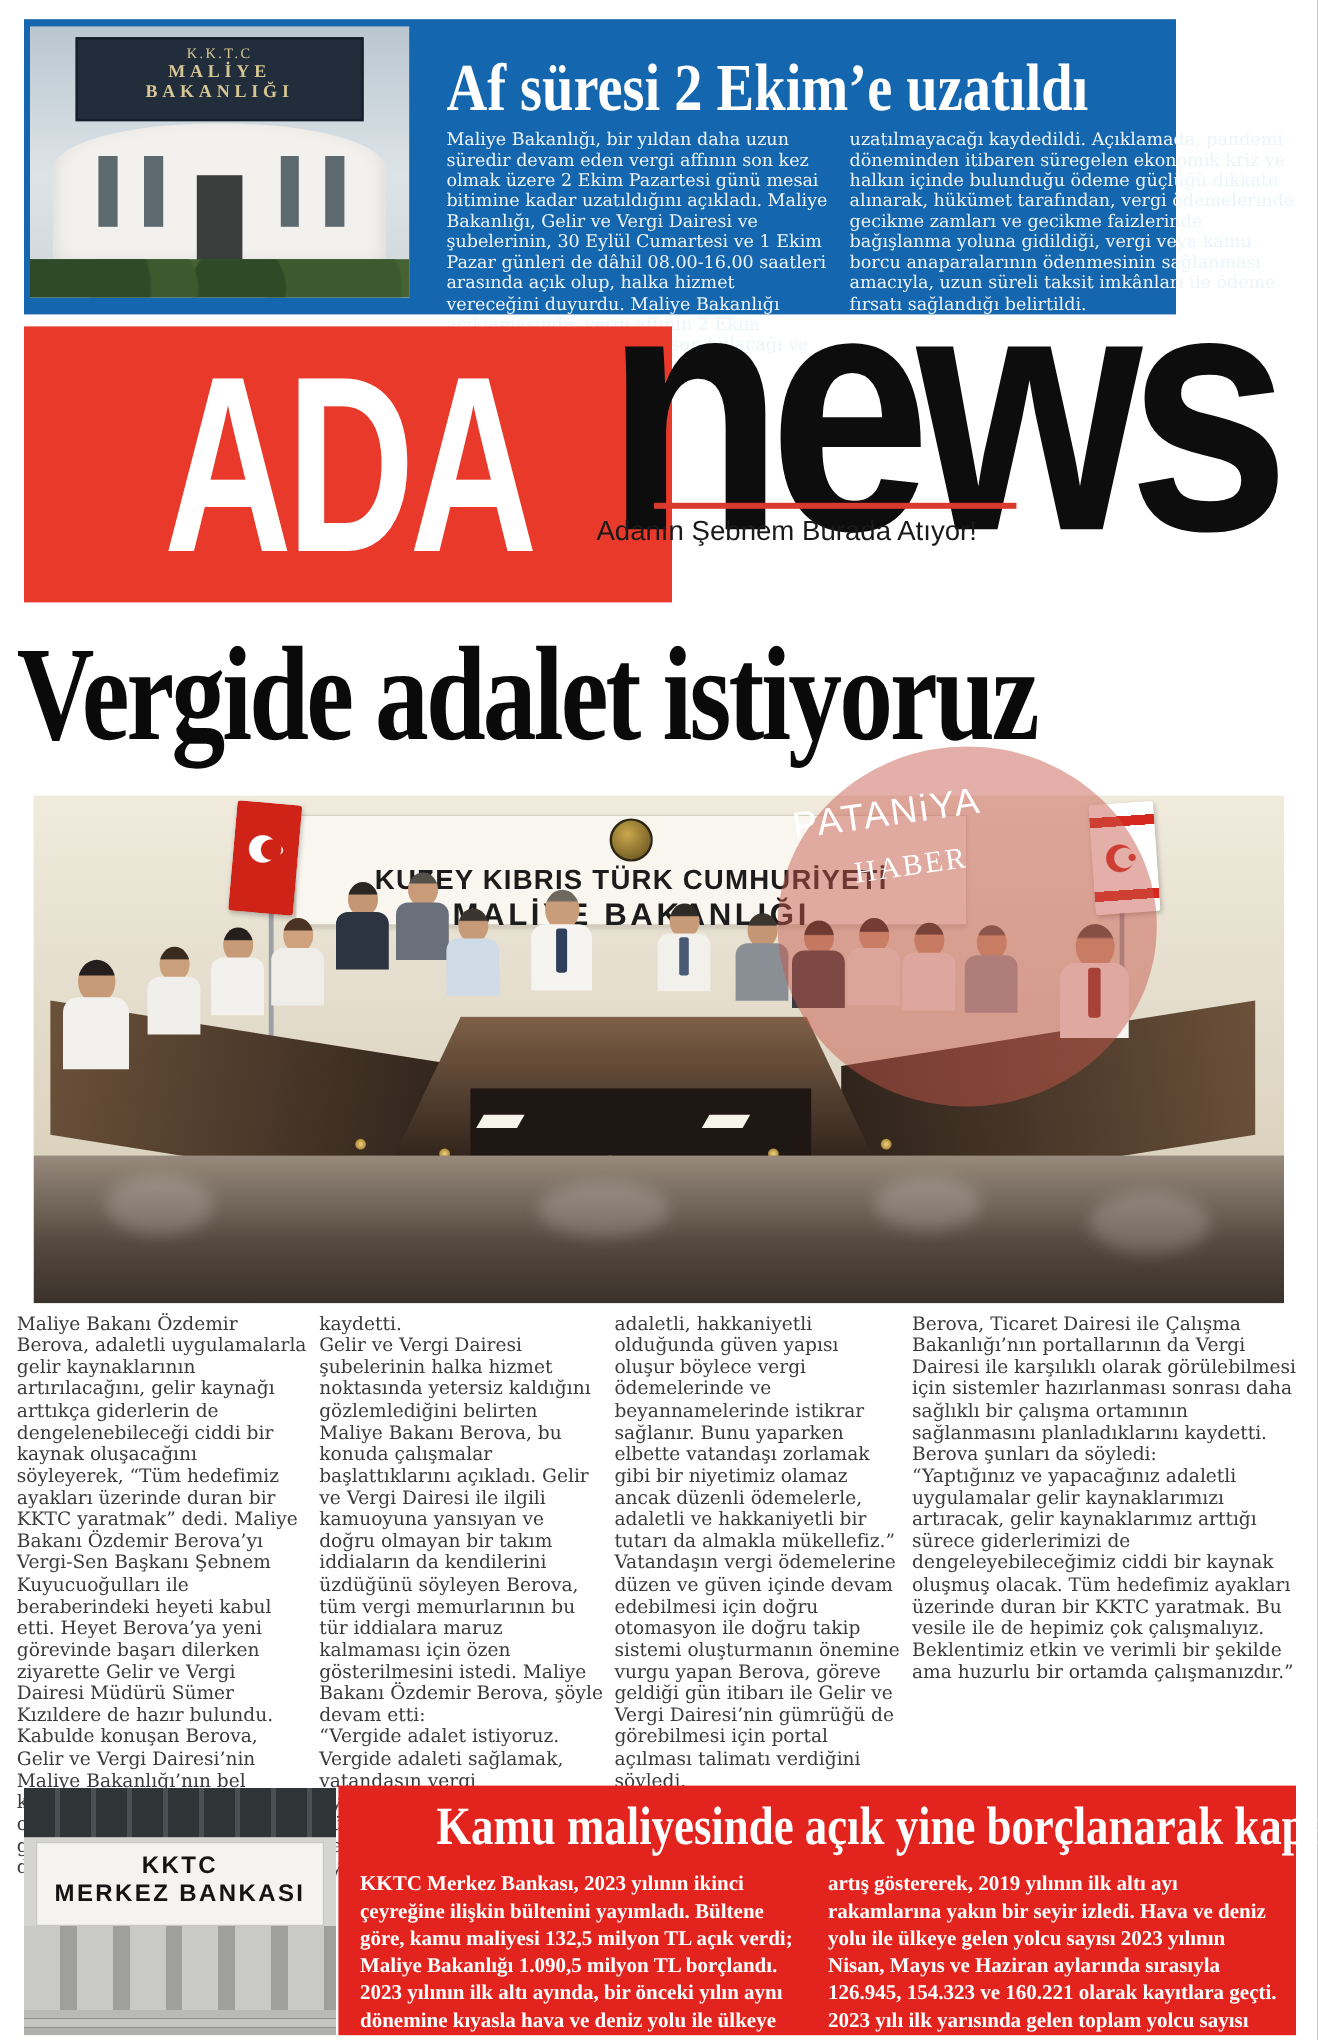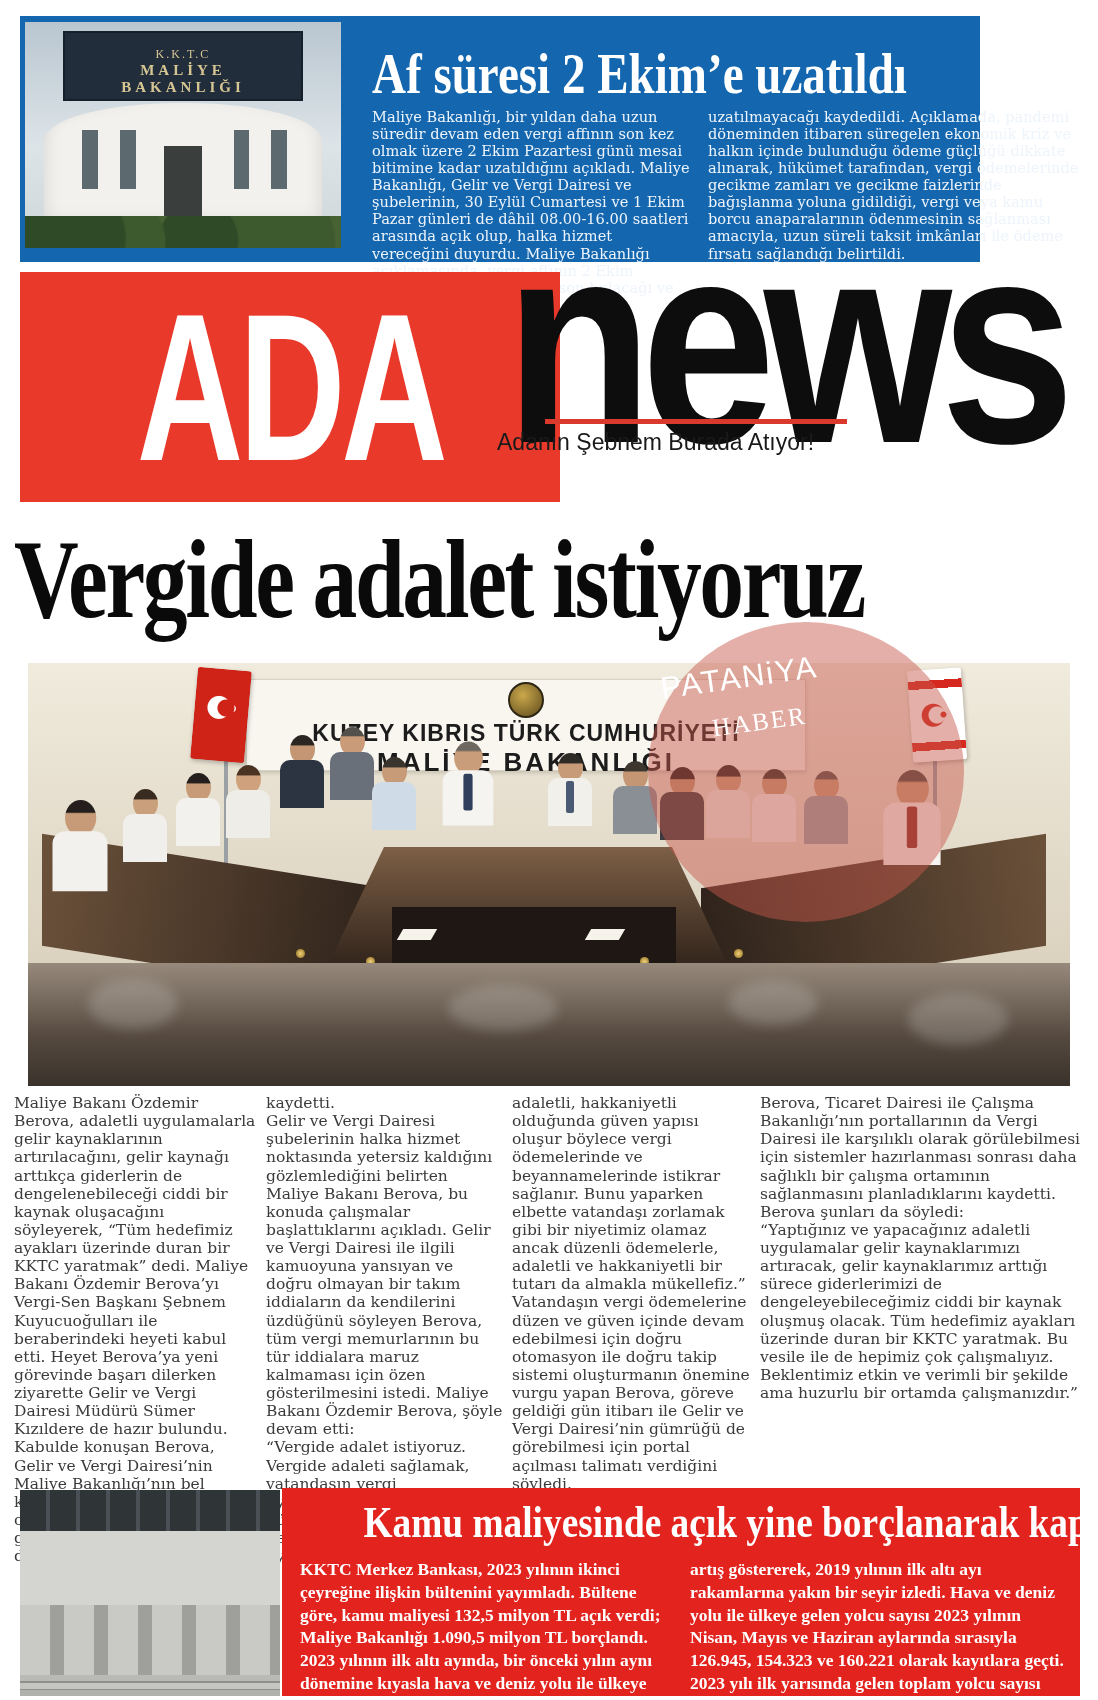--- a/index.html
+++ b/index.html
@@ -5,21 +5,21 @@
   html,body{margin:0;padding:0;background:#9a9a9a;}
   #page{position:relative;width:1098px;height:1700px;margin:0 auto;background:#ffffff;overflow:hidden;
         font-family:"DejaVu Serif",serif;}
   [data-interactable]{box-sizing:border-box;}
 
   
   .top-band{position:absolute;left:20px;top:16px;width:960px;height:246px;background:#1467af;}
   .top-photo{position:absolute;left:25px;top:22px;width:316px;height:226px;overflow:hidden;
              background:linear-gradient(#b9c6d0,#dde4e8 55%,#cfd6da);}
   .tp-sign{position:absolute;left:12%;top:4%;width:76%;height:31%;background:#222d3b;border:2px solid #15202c;
-           color:#d6c693;text-align:center;font-family:"Liberation Serif",serif;padding-top:14px;}
+           color:#d6c693;text-align:center;font-family:"Liberation Serif",serif;padding-top:4px;}
   .tp-sign .l1{font-size:12px;letter-spacing:2px;}
   .tp-sign .l2{font-size:15px;letter-spacing:4px;font-weight:bold;}
   .tp-building{position:absolute;left:6%;top:36%;width:88%;height:56%;background:#f2f1ee;
                border-radius:48% 48% 0 0/30% 30% 0 0;box-shadow:inset 0 -8px 18px rgba(0,0,0,.12);}
   .tp-door{position:absolute;left:44%;top:55%;width:12%;height:40%;background:#3a3f3d;}
   .tp-win{position:absolute;top:48%;width:5%;height:26%;background:#5c6a70;}
   .tp-bushes{position:absolute;left:0;bottom:0;width:100%;height:14%;
              background:radial-gradient(circle at 12% 70%,#2e4a26 22%,transparent 23%),
                         radial-gradient(circle at 30% 80%,#3c5a2e 20%,transparent 21%),
                         radial-gradient(circle at 55% 75%,#2e4a26 22%,transparent 23%),
@@ -272,20 +272,24 @@
 Gelir ve Vergi Dairesi şubelerinin halka hizmet noktasında yetersiz kaldığını gözlemlediğini belirten Maliye Bakanı Berova, bu konuda çalışmalar başlattıklarını açıkladı. Gelir ve Vergi Dairesi ile ilgili kamuoyuna yansıyan ve doğru olmayan bir takım iddiaların da kendilerini üzdüğünü söyleyen Berova, tüm vergi memurlarının bu tür iddialara maruz kalmaması için özen gösterilmesini istedi. Maliye Bakanı Özdemir Berova, şöyle devam etti:
 “Vergide adalet istiyoruz. Vergide adaleti sağlamak, vatandaşın vergi uygulamalarında düzen ve güven içinde devamlılığını getirecektir. Vergi uygulamaları</div>
   <div class="art-col c4" data-interactable="false">Berova, Ticaret Dairesi ile Çalışma Bakanlığı’nın portallarının da Vergi Dairesi ile karşılıklı olarak görülebilmesi için sistemler hazırlanması sonrası daha sağlıklı bir çalışma ortamının sağlanmasını planladıklarını kaydetti.
 Berova şunları da söyledi:
 “Yaptığınız ve yapacağınız adaletli uygulamalar gelir kaynaklarımızı artıracak, gelir kaynaklarımız arttığı sürece giderlerimizi de dengeleyebileceğimiz ciddi bir kaynak oluşmuş olacak. Tüm hedefimiz ayakları üzerinde duran bir KKTC yaratmak. Bu vesile ile de hepimiz çok çalışmalıyız.  Beklentimiz etkin ve verimli bir şekilde ama huzurlu bir ortamda çalışmanızdır.”</div>
   <div class="art-col c3" data-interactable="false">adaletli, hakkaniyetli olduğunda güven yapısı oluşur böylece vergi ödemelerinde ve beyannamelerinde istikrar sağlanır. Bunu yaparken elbette vatandaşı zorlamak gibi bir niyetimiz olamaz ancak düzenli ödemelerle, adaletli ve hakkaniyetli bir tutarı da almakla mükellefiz.”
 Vatandaşın vergi ödemelerine düzen ve güven içinde devam edebilmesi için doğru otomasyon ile doğru takip sistemi oluşturmanın önemine vurgu yapan Berova, göreve geldiği gün itibarı ile Gelir ve Vergi Dairesi’nin gümrüğü de görebilmesi için portal açılması talimatı verdiğini söyledi.</div>
 
   <div class="bottom-photo" data-interactable="false">
     <div class="bp-top" data-interactable="false"></div>
+    <div class="bp-sign" data-interactable="false">
+      <div class="l1" data-interactable="false">KKTC</div>
+      <div class="l2" data-interactable="false">MERKEZ BANKASI</div>
+    </div>
     <div class="bp-cols" data-interactable="false"></div>
     <div class="bp-steps" data-interactable="false"></div>
   </div>
   <div class="bottom-band" data-interactable="false">
     <div class="bottom-headline" data-interactable="false"><span data-interactable="false">Kamu maliyesinde açık yine borçlanarak kapandı</span></div>
     <div class="bot-col c1" data-interactable="false">KKTC Merkez Bankası, 2023 yılının ikinci çeyreğine ilişkin bültenini yayımladı. Bültene göre, kamu maliyesi 132,5 milyon TL açık verdi; Maliye Bakanlığı 1.090,5 milyon TL borçlandı. 2023 yılının ilk altı ayında, bir önceki yılın aynı dönemine kıyasla hava ve deniz yolu ile ülkeye giren yolcu sayısı yüzde 40,2</div>
     <div class="bot-col c2" data-interactable="false">artış göstererek, 2019 yılının ilk altı ayı rakamlarına yakın bir seyir izledi. Hava ve deniz yolu ile ülkeye gelen yolcu sayısı 2023 yılının Nisan, Mayıs ve Haziran aylarında sırasıyla 126.945, 154.323 ve 160.221 olarak kayıtlara geçti.  2023 yılı ilk yarısında gelen toplam yolcu sayısı 779.575 olmuştu.</div>
   </div>
 
 </div>

